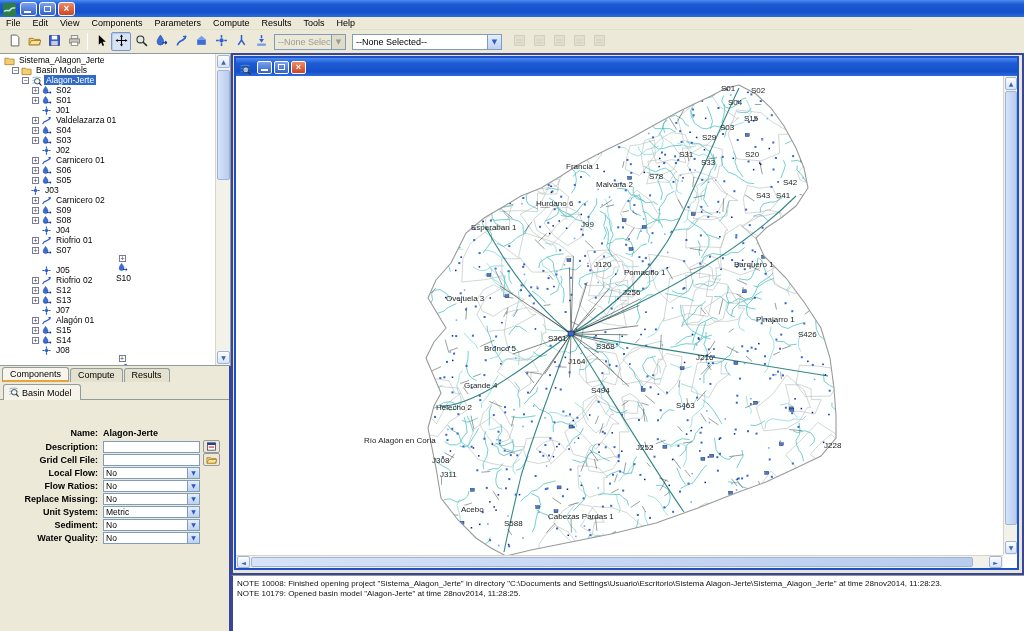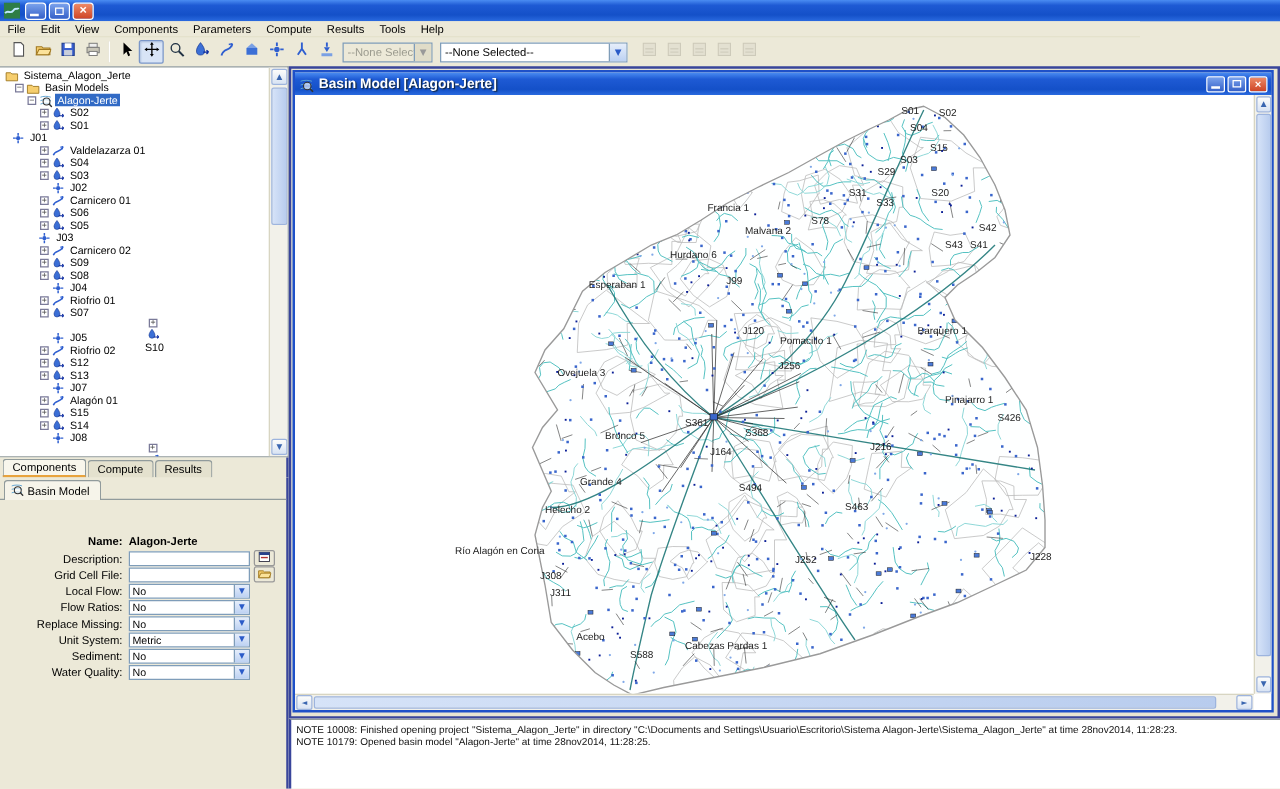--- a/index.html
+++ b/index.html
@@ -70,21 +70,21 @@
     border-radius:3px 3px 0 0; background:#E4E1CE; margin-right:1px; cursor:default; }
   .vtab.active { background:#F8F6EC; border-bottom:2px solid #E8A33D; padding-bottom:1px; }
 
   .form-panel { position:absolute; left:0; top:382px; width:231px; height:249px; background:#ECE9D8;
     border-right:2px solid #39459B; }
   .form-tab { position:absolute; left:3px; top:2px; height:16px; display:flex; align-items:center; gap:3px;
     font-size:9px; padding:0 8px 0 4px; background:#F6F4EA; border:1px solid #919B9C; border-bottom:none;
     border-radius:3px 3px 0 0; z-index:2; }
   .form-body { position:absolute; left:0; top:17px; width:229px; height:232px; border-top:1px solid #919B9C; }
   .form-row { position:absolute; height:13px; display:flex; align-items:center; width:100%; }
-  .f-label { position:absolute; right:131px; font-size:9px; text-align:right; white-space:nowrap; }
+  .f-label { position:absolute; right:131px; font-size:9px; text-align:right; white-space:nowrap;font-weight:bold; }
   .f-label.bold { font-weight:bold; }
   .f-value-bold { position:absolute; left:103px; font-size:9px; font-weight:bold; white-space:nowrap; }
   .f-input { position:absolute; left:103px; width:97px; height:12px; background:#fff; border:1px solid #7F9DB9; }
   .f-select { position:absolute; left:103px; width:97px; height:12px; background:#fff; border:1px solid #7F9DB9;
     display:flex; align-items:center; }
   .f-select .sel-text { flex:1; font-size:8.5px; padding-left:2px; }
   .f-select .sel-arrow { width:12px; height:100%; background:linear-gradient(180deg,#E6EEFB,#BCD1F2);
     border-left:1px solid #7F9DB9; color:#2B5BC8; font-size:6px; text-align:center; line-height:10px;
     font-family:"DejaVu Sans",sans-serif; }
   .f-side-btn { position:absolute; left:203px; width:17px; height:13px; background:#ECE9D8;
@@ -311,21 +311,21 @@
           <span class="t-label">S02</span>
         </div>
         <div class="tree-row" style="padding-left: 32px;">
           <span class="expander">+</span>
           <span class="t-icon"><svg width="11" height="11" viewBox="0 0 12 12">
               <path d="M5 1.5 C3.2 3.8 2.4 5.4 2.4 6.8 a2.6 2.6 0 0 0 5.2 0 C7.6 5.4 6.8 3.8 5 1.5Z" fill="#3B6FD6" stroke="#1A3A90" stroke-width=".5"></path>
               <path d="M6.5 8.2 h4.5 M11 8.2 l-1.5-1.3 M11 8.2 l-1.5 1.3" stroke="#0A2AA0" stroke-width=".9" fill="none"></path>
             </svg></span>
           <span class="t-label">S01</span>
         </div>
-        <div class="tree-row" style="">
+        <div class="tree-row" style="padding-left: 32px;">
           <span class="spacer"></span>
           <span class="t-icon"><svg width="11" height="11" viewBox="0 0 12 12">
               <circle cx="6" cy="6" r="1.8" fill="#2F5FD0"></circle>
               <path d="M6 1.5 V4 M1.5 6 H4 M10.5 6 H8 M6 10.5 V8" stroke="#2F5FD0" stroke-width="1.3"></path>
             </svg></span>
           <span class="t-label">J01</span>
         </div>
         <div class="tree-row" style="padding-left: 32px;">
           <span class="expander">+</span>
           <span class="t-icon"><svg width="11" height="11" viewBox="0 0 12 12">
@@ -623,21 +623,20 @@
   </div>
 
   <div class="mdi">
     <div class="basin-window">
       <div class="bw-titlebar">
         <span class="bw-icon" id="bw-title-icon"><svg width="12" height="12" viewBox="0 0 12 12">
               <path d="M1.5 3 C3.5 2 8.5 2 10.5 3 M1.5 6 C3.5 5 8.5 5 10.5 6 M1.5 9 C3.5 8 8.5 8 10.5 9" stroke="#5AA0D0" stroke-width=".8" fill="none"></path>
               <circle cx="6.8" cy="6.8" r="3" fill="rgba(255,255,255,.6)" stroke="#333" stroke-width=".9"></circle>
               <line x1="9" y1="9" x2="11.5" y2="11.5" stroke="#333" stroke-width="1.2"></line>
             </svg></span>
-        <span class="bw-title">Basin Model [Alagon-Jerte]</span>
         <span class="bw-btn">
             <span class="bar" style="position:absolute;left:3px;bottom:2px;width:7px;height:2px;background:#fff;"></span>
           </span>
         <span class="bw-btn">
             <span class="box" style="position:absolute;left:3px;top:2px;width:7px;height:6px;border:1px solid #fff;"></span>
           </span>
         <span class="bw-btn close">
             <span class="x" style="position:absolute;width:100%;text-align:center;color:#fff;font-size:9px;font-weight:bold;line-height:11px;">×</span>
           </span>
       </div>

